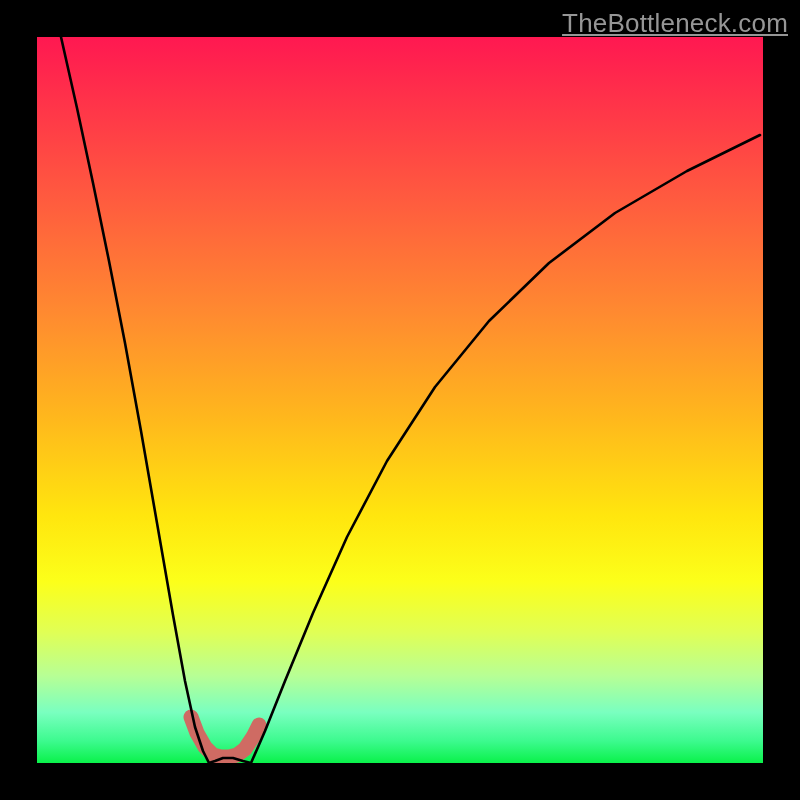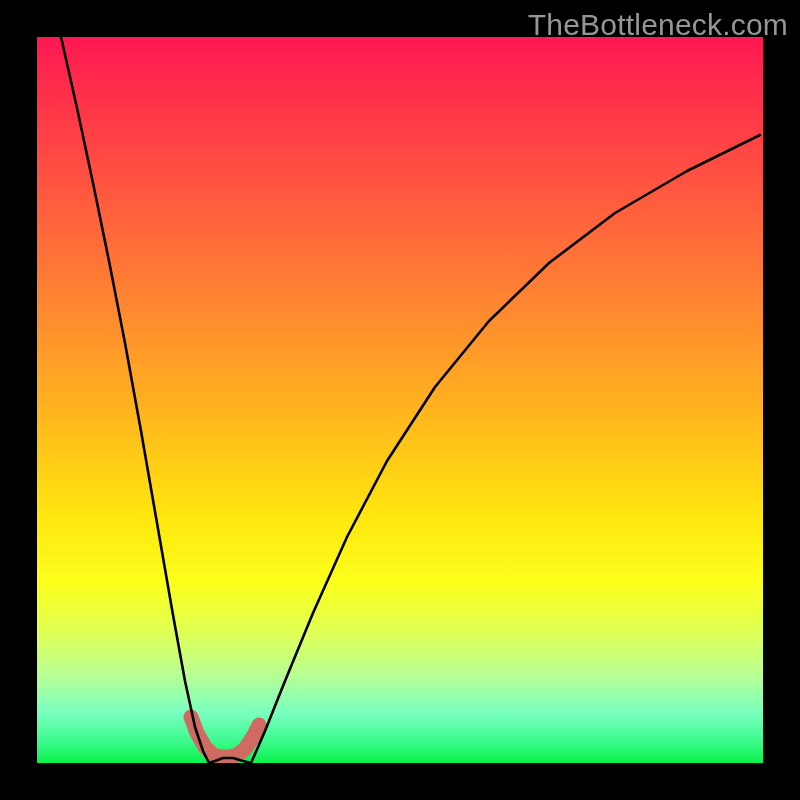--- a/index.html
+++ b/index.html
@@ -36,23 +36,24 @@
       #b7ff95 88%,
       #7affc0 93%,
       #3cfa8e 97%,
       #0af24a 100%);
   }
   .watermark {
     position: absolute;
     top: 8px;
     right: 12px;
     font-family: Arial, Helvetica, sans-serif;
-    font-size: 30px;
+    font-size: 26px;
     color: #969696;
     letter-spacing: 0.2px;
+    text-decoration: underline;
   }
   svg.curve {
     position: absolute;
     left: 0;
     top: 0;
     width: 726px;
     height: 726px;
   }
   .curve-line {
     fill: none;

